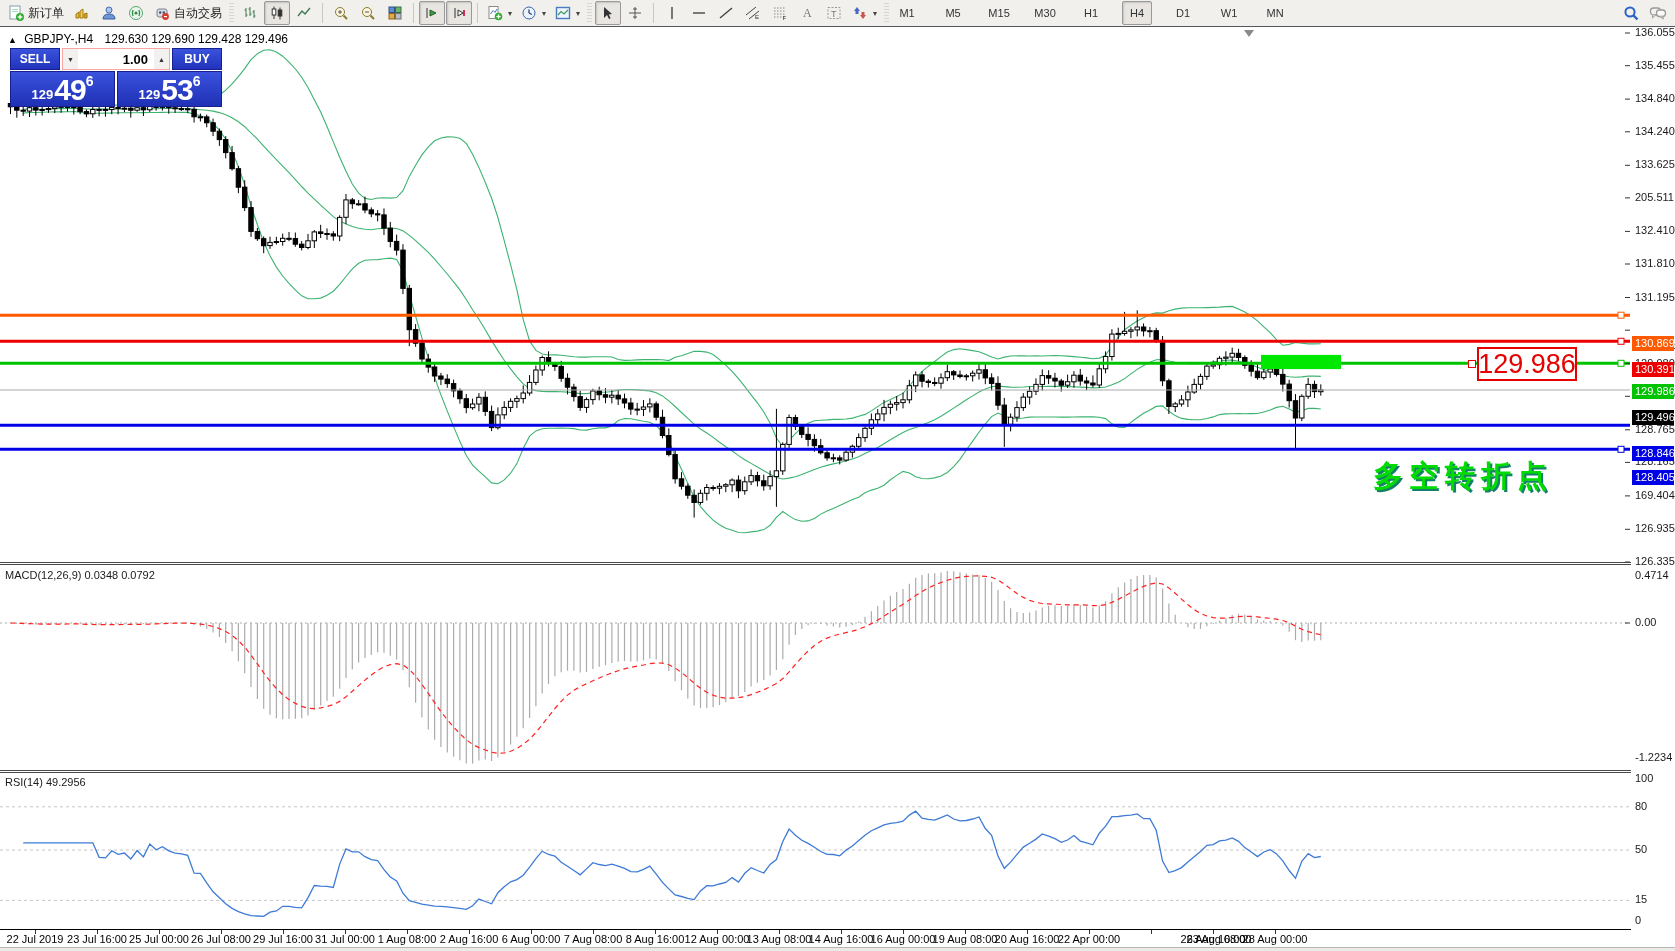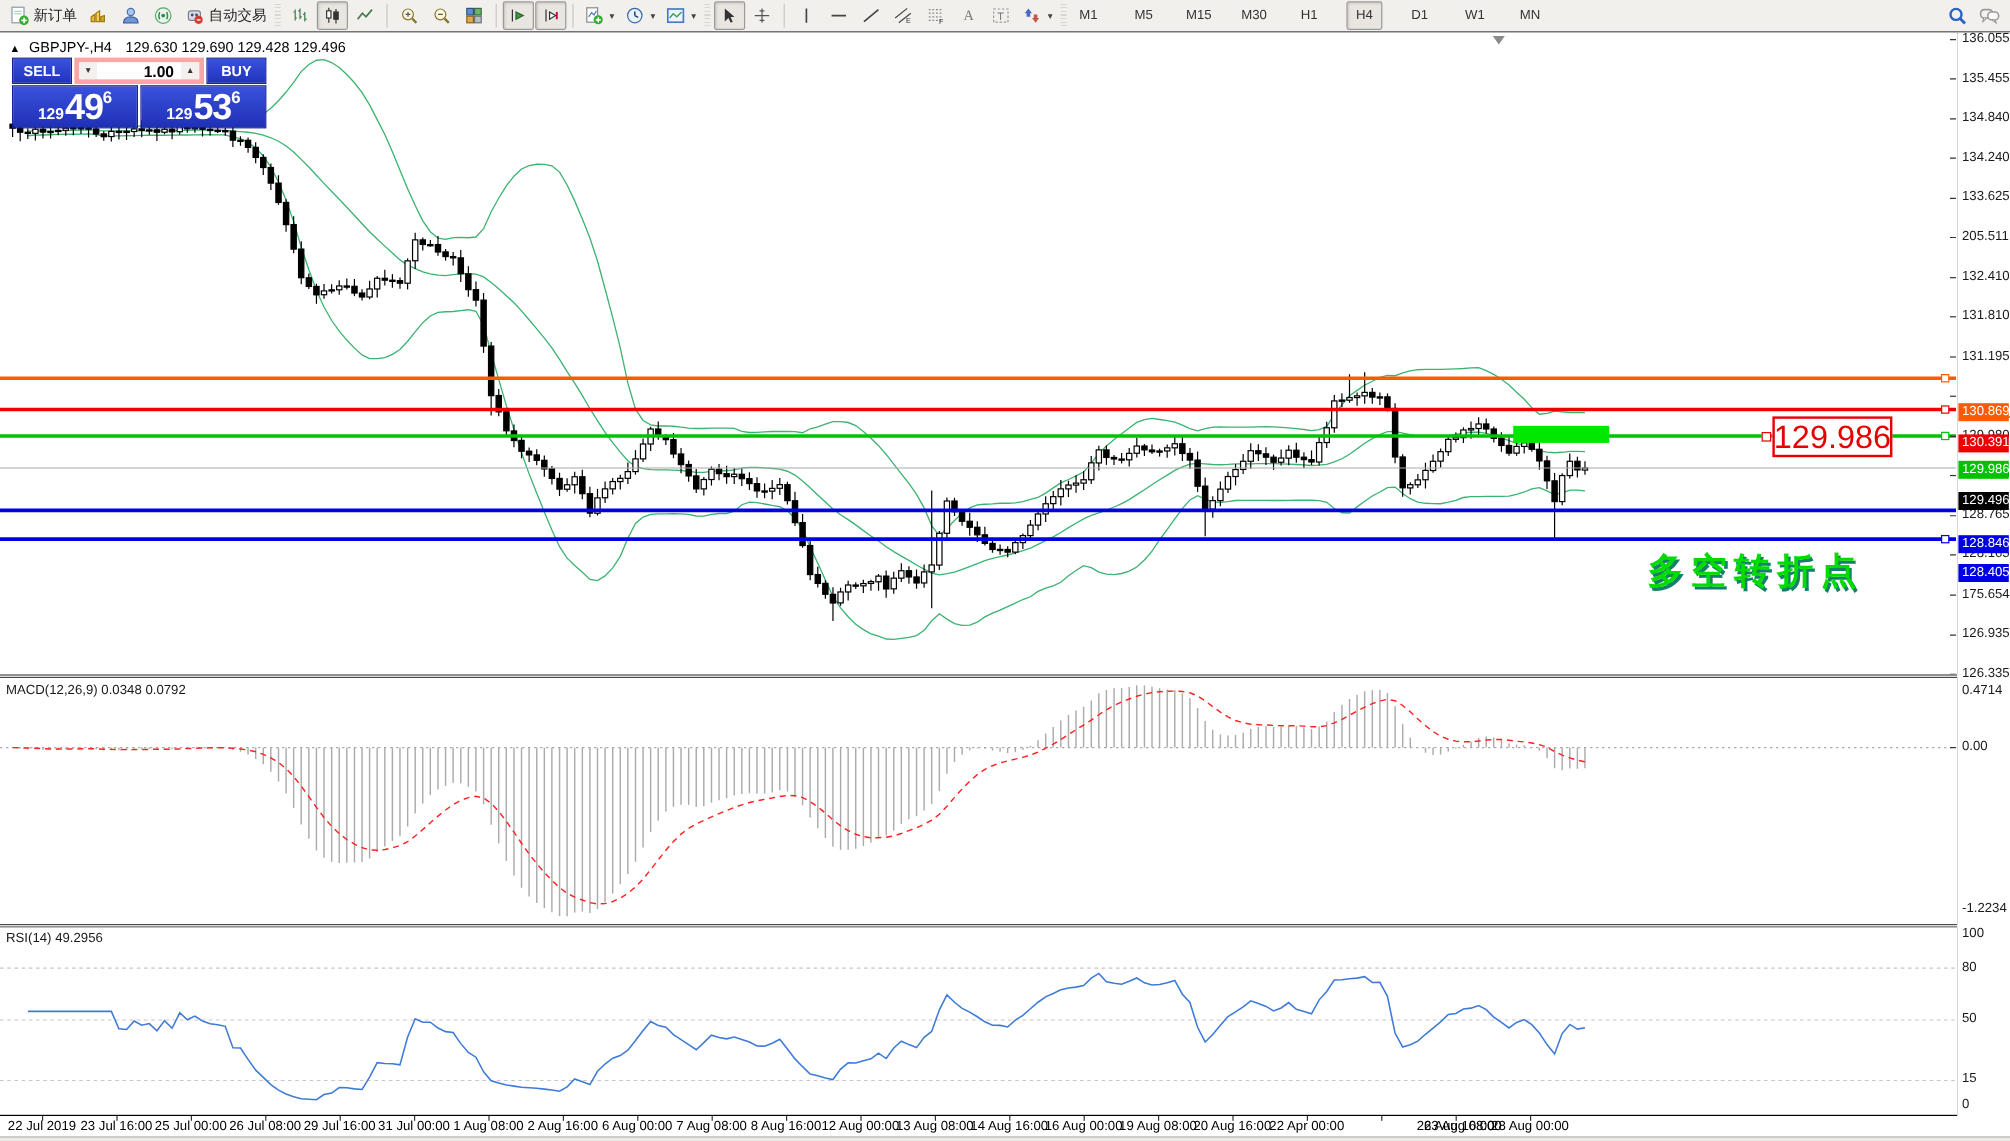--- a/index.html
+++ b/index.html
@@ -34,21 +34,21 @@
   .ttick{position:absolute;top:0;width:1px;height:4px;background:#333;}
   #bottom-strip{position:absolute;left:0;top:947px;width:1675px;height:4px;background:#eceae7;border-top:1px solid #b9b7b3;}
   
   #ohlc-title{position:absolute;left:8px;top:32px;font-size:12px;color:#000;z-index:30;}
   #ohlc-title .tri{font-size:9px;margin-right:4px;}
   #trade-panel{position:absolute;left:10px;top:48px;width:212px;z-index:40;font-family:"Liberation Sans",sans-serif;}
   #tp-row1{display:flex;height:22px;}
   .tp-btn{background:linear-gradient(#3a52dd,#2133bb);color:#fff;font-size:12px;font-weight:bold;
     display:flex;align-items:center;justify-content:center;border:1px solid #16208f;box-sizing:border-box;}
   #tp-sell{width:50px;} #tp-buy{width:50px;margin-left:2px;}
-  #tp-vol{flex:1;display:flex;border:4px solid #fca5a5;background:#fff;margin-left:2px;box-sizing:border-box;}
+  #tp-vol{flex:1;display:flex;border:1px solid #fca5a5;background:#fff;margin-left:2px;box-sizing:border-box;}
   .vol-arrow{width:15px;background:#f2f1ef;display:flex;align-items:center;justify-content:center;
     font-size:7px;color:#333;border:0;}
   #tp-vol-value{flex:1;font-size:13px;font-weight:bold;display:flex;align-items:center;justify-content:flex-end;
     padding-right:6px;color:#000;background:#fff;}
   #tp-row2{display:flex;height:36px;margin-top:1px;}
   .tp-price{width:105px;background:linear-gradient(#3a52dd,#1f30b5);border:1px solid #16208f;color:#fff;
     display:flex;align-items:flex-end;justify-content:center;box-sizing:border-box;padding-bottom:1px;}
   .tp-price+.tp-price{margin-left:2px;}
   .pp-small{font-size:13px;font-weight:bold;margin-right:1px;line-height:20px;}
   .pp-big{font-size:30px;font-weight:bold;line-height:30px;letter-spacing:-1px;}
@@ -973,21 +973,21 @@
       <div class="axlabel" style="top: 130.25px;">133.625</div>
       <div class="axlabel" style="top: 162.904px;">205.511</div>
       <div class="axlabel" style="top: 196.375px;">132.410</div>
       <div class="axlabel" style="top: 229.029px;">131.810</div>
       <div class="axlabel" style="top: 262.5px;">131.195</div>
       <div class="axlabel" style="top: 309px; text-decoration: underline;">130.595</div>
       <div class="axlabel" style="top: 328.625px;">129.980</div>
       <div class="axlabel" style="top: 361.279px;">129.380</div>
       <div class="axlabel" style="top: 394.75px;">128.765</div>
       <div class="axlabel" style="top: 427.404px;">128.165</div>
-      <div class="axlabel" style="top: 460.875px;">175.654</div>
+      <div class="axlabel" style="top: 460.875px;">169.404</div>
       <div class="axlabel" style="top: 494.346px;">126.935</div>
       <div class="axlabel" style="top: 527px;">126.335</div>
       <div class="badge" style="background: rgb(255, 90, 0); top: 307.742px;">130.869</div>
       <div class="badge" style="background: rgb(238, 0, 0); top: 333.757px;">130.391</div>
       <div class="badge" style="background: rgb(0, 195, 0); top: 355.798px;">129.986</div>
       <div class="badge" style="background: rgb(0, 0, 0); top: 382.466px;">129.496</div>
       <div class="badge" style="background: rgb(0, 0, 230); top: 417.842px;">128.846</div>
       <div class="badge" style="background: rgb(0, 0, 230); top: 441.843px;">128.405</div>
       <div class="axlabel" style="top: 541px;">0.4714</div>
       <div class="axlabel" style="top: 588px;">0.00</div>

